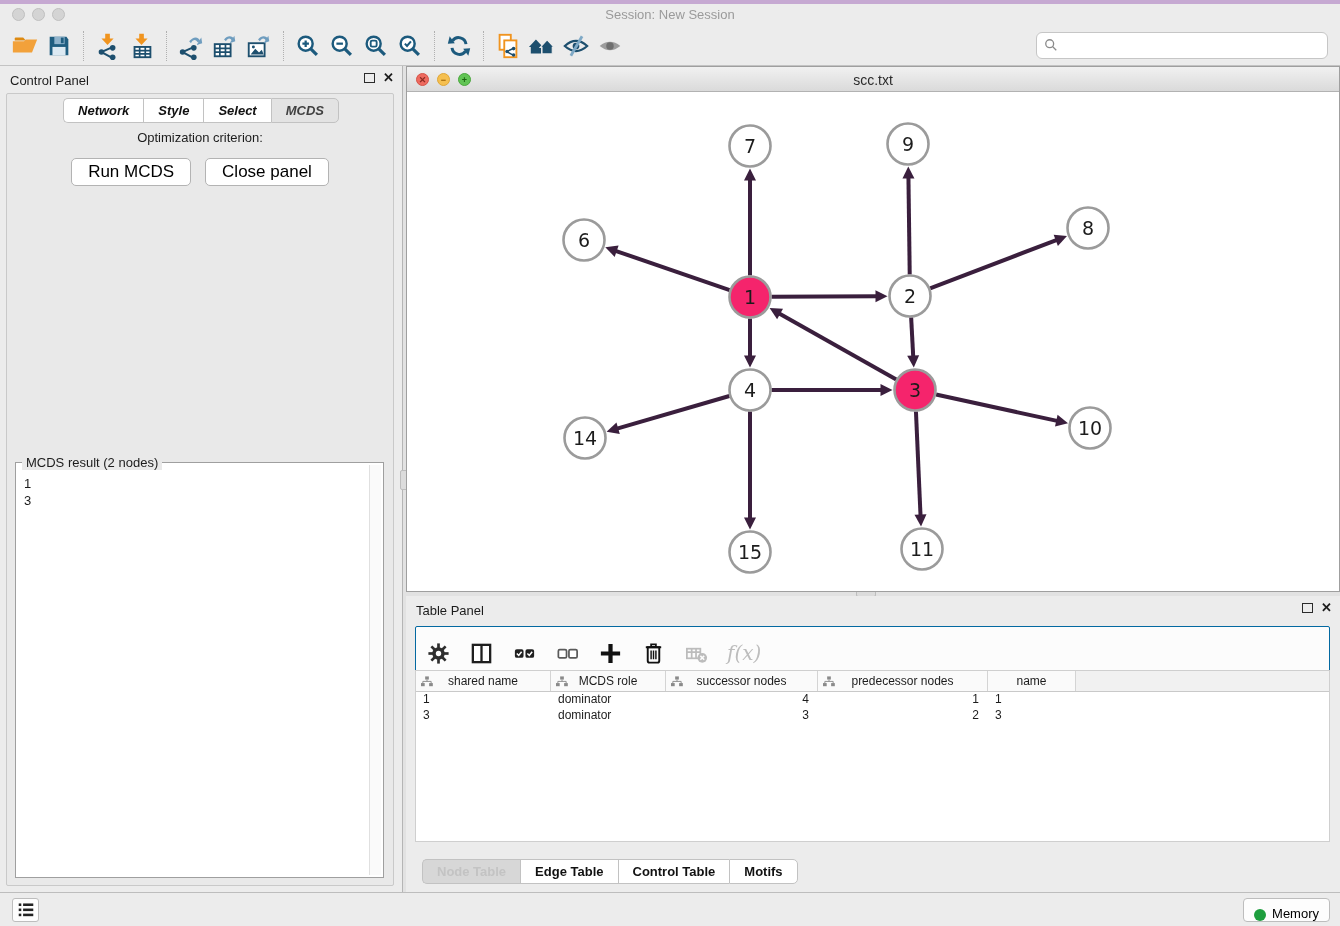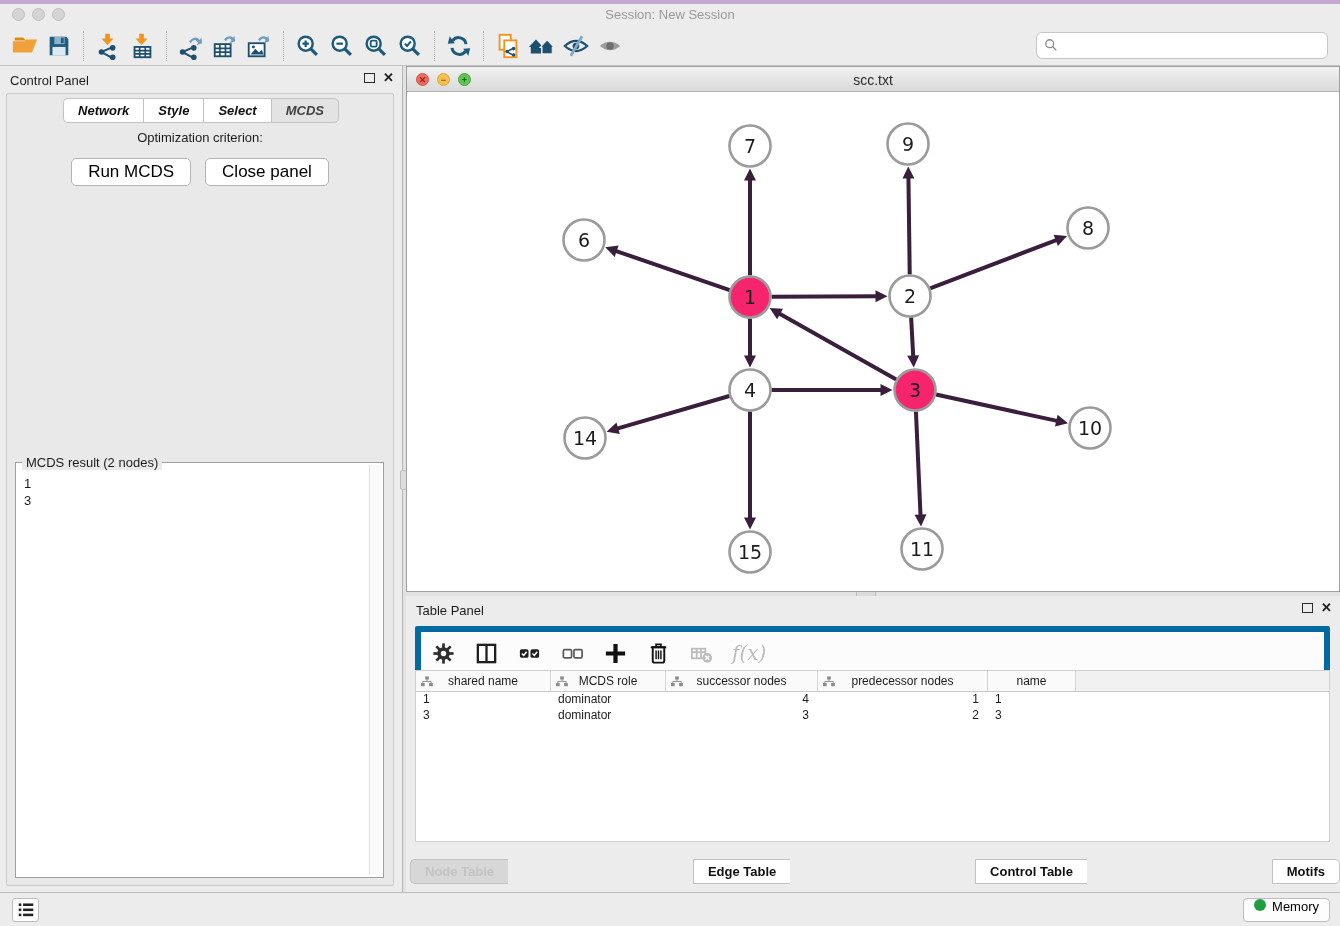--- a/index.html
+++ b/index.html
@@ -63,45 +63,45 @@
   .nw-title { position:absolute; top:5px; left:0; right:0; text-align:center; font-size:14px; color:#2b2b2b; }
   .nw-lights { position:absolute; left:9px; top:6px; display:flex; gap:8px; }
   .nwl { width:13px; height:13px; border-radius:50%; font-size:9px; font-weight:bold; text-align:center; line-height:12px; }
   .nwl.red { background:#ee6a5f; border:1px solid #d55348; color:#8c2b22; }
   .nwl.yel { background:#f5bf4f; border:1px solid #dfa636; color:#985e00; }
   .nwl.grn { background:#61c454; border:1px solid #4aa73d; color:#1d6511; }
   .nw-canvas { position:relative; width:932px; height:499px; background:#fff; }
 
   
   .table-panel { position:absolute; left:406px; top:596px; right:0; height:296px; background:#ececec; }
-  .tp-toolbar { position:absolute; left:9px; right:10px; top:30px; height:54px; background:#fcfcfc; border:6px solid #0369a1; border-radius:2px; display:flex; align-items:center; padding:0 10px; gap:18px; }
+  .tp-toolbar { position:absolute; left:9px; right:10px; top:30px; height:54px; background:#fcfcfc; border:1px solid #0369a1; border-radius:2px; display:flex; align-items:center; padding:0 10px; gap:18px; }
   .tp-tbtn { background:none; border:none; cursor:pointer; display:flex; align-items:center; }
   .tp-tbtn svg { width:25px; height:25px; }
   .fx { font-family:"DejaVu Serif", serif; font-style:italic; font-size:20px; color:#bdbdbd; }
   .tp-table { position:absolute; left:9px; right:10px; top:74px; height:172px; background:#fff; border:1px solid #cfcfcf; overflow:hidden; }
   .thead { display:flex; height:21px; border-bottom:1px solid #c9c9c9; background:#fafafa; }
   .th { position:relative; border-right:1px solid #d4d4d4; font-size:12px; color:#1c1c1c; }
   .th .tree-icon { position:absolute; left:5px; top:5px; }
   .th .lbl { display:block; text-align:center; line-height:20px; }
   .th-fill { flex:1; background:#f1f1f1; }
   .c0 { width:135px; } .c1 { width:115px; } .c2 { width:152px; } .c3 { width:170px; } .c4 { width:88px; }
   .trow { display:flex; height:16px; font-size:12px; }
   .td { overflow:hidden; white-space:nowrap; }
   .td.l { text-align:left; padding-left:7px; }
   .td.r { text-align:right; padding-right:9px; }
-  .tp-tabs { position:absolute; left:4px; right:0; bottom:8px; display:flex; justify-content:space-between; }
+  .tp-tabs { position:absolute; left:16px; right:0; bottom:8px; display:flex; justify-content:flex-start; }
   .tp-tab { font-size:13px; font-weight:600; padding:4px 14px; background:#fff; border:1px solid #c2c2c2; border-right:none; cursor:pointer; color:#111; }
   .tp-tab:first-child { border-radius:5px 0 0 5px; }
   .tp-tab.last { border-right:1px solid #c2c2c2; border-radius:0 5px 5px 0; }
   .tp-tab.active { background:#d7d7d7; color:#c3c3c3; }
 
   
   .statusbar { position:absolute; left:0; right:0; bottom:0; height:34px; background:#ececec; border-top:1px solid #bdbdbd; }
   .sb-left-btn { position:absolute; left:12px; top:5px; width:27px; height:24px; background:#fdfdfd; border:1px solid #bdbdbd; border-radius:3px; display:flex; align-items:center; justify-content:center; cursor:pointer; }
-  .memory-btn { position:absolute; right:10px; top:5px; height:24px; background:#fdfdfd; border:1px solid #bdbdbd; border-radius:4px; display:flex; align-items:flex-start; gap:6px; padding:0 10px; font-size:13px; cursor:pointer; font-family:"Liberation Sans", sans-serif; }
+  .memory-btn { position:absolute; right:10px; top:5px; height:24px; background:#fdfdfd; border:1px solid #bdbdbd; border-radius:4px; display:flex; align-items:flex-end; gap:6px; padding:0 10px; font-size:13px; cursor:pointer; font-family:"Liberation Sans", sans-serif; }
   .mem-dot { width:12px; height:12px; border-radius:50%; background:#1e9e3e; }
 </style>
 </head>
 <body>
 
 <div class="app">
 
   <div class="titlebar">
     <div class="accent-strip"></div>
     <div class="tl-group">

